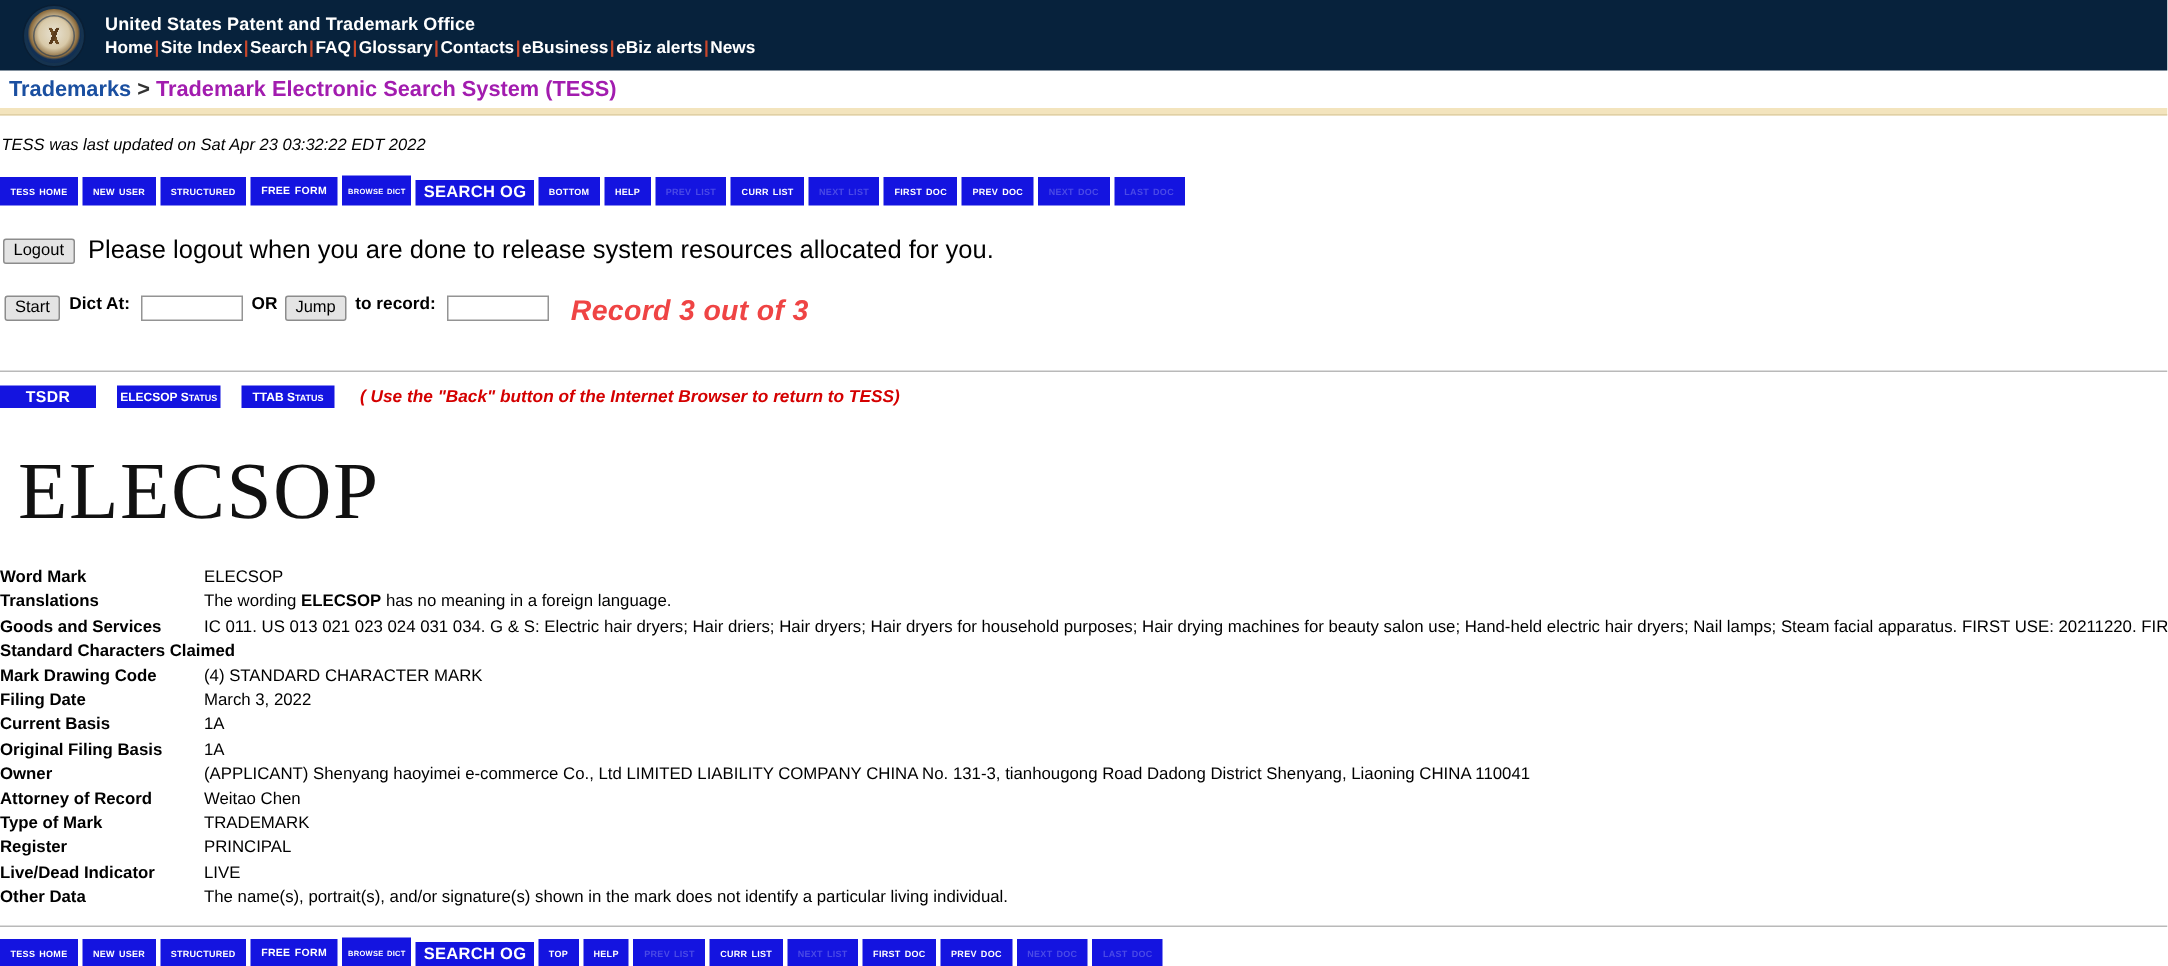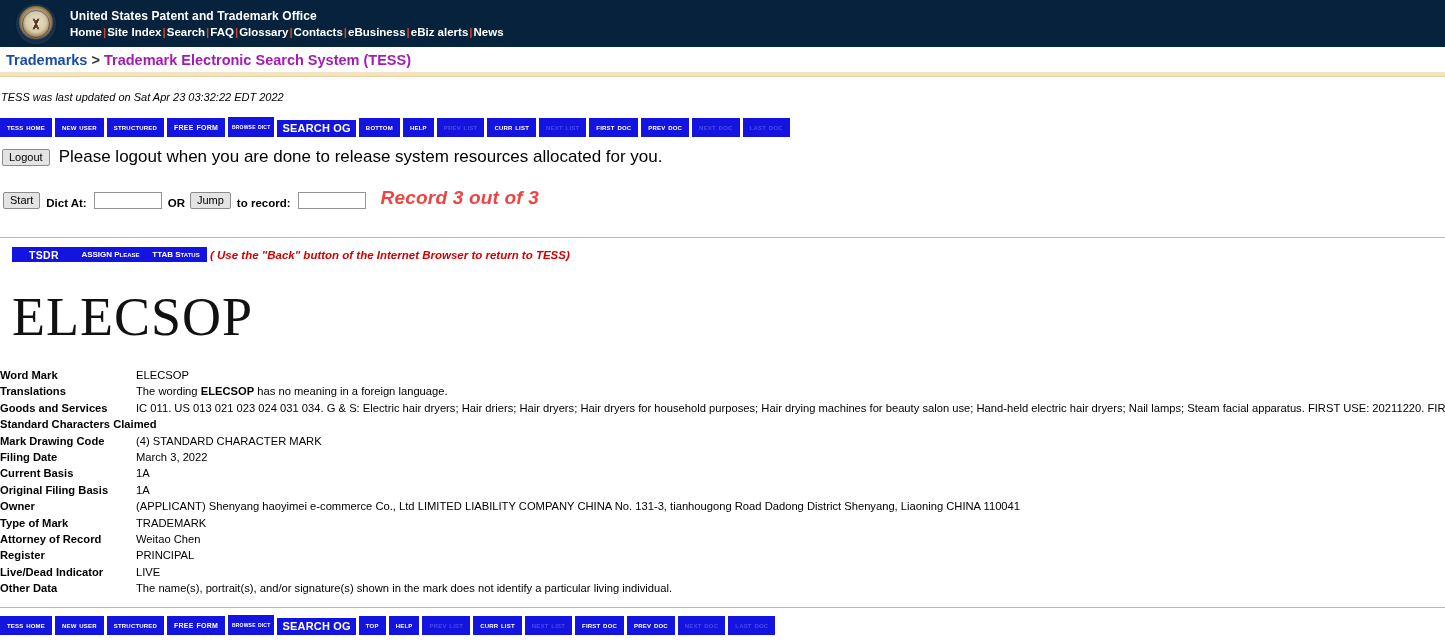--- a/index.html
+++ b/index.html
@@ -66,45 +66,45 @@
     font-variant:small-caps;text-transform:lowercase;
     white-space:nowrap;cursor:pointer;user-select:none;
     border:0;border-radius:0;
   }
   .navbtn.dim{color:#4a4ae6;}
   .navbtn.caps{font-variant:normal;text-transform:uppercase;font-size:11px;padding:1px 5px 2px 5px;}
   .navbtn.tiny{font-size:7.5px;padding:3px 4px;}
   .navbtn.freeform{font-size:10px;}
 
   
-  .logout-line{display:flex;align-items:center;margin-top:10px;margin-left:-2px;}
+  .logout-line{display:flex;align-items:center;margin-top:20px;margin-left:-2px;}
   .ctl-btn{
     font-family:"Liberation Sans",sans-serif;font-size:11px;
     background:#e4e4e4;border:1px solid #8c8c8c;border-radius:2px;
     padding:1px 6px;cursor:pointer;color:#000;line-height:13px;
   }
   .logout-msg{margin-left:9px;font-size:17px;}
 
   
-  .recrow{display:flex;align-items:flex-end;margin-top:20px;margin-left:-1px;}
+  .recrow{display:flex;align-items:flex-start;margin-top:20px;margin-left:-1px;}
   .recrow .lbl{font-weight:bold;font-size:11.5px;margin:0 6px;}
   .txtin{
     border:1px solid #949494;background:#fff;height:13px;width:62px;
     margin:0 1px;font-family:"Liberation Sans",sans-serif;font-size:11px;
     padding:1px 2px;box-sizing:content-box;
   }
   .recrow .or{font-weight:bold;font-size:11.5px;margin:0 5px;}
   .record-count{
     color:#ef4444;font-weight:bold;font-size:19px;margin-left:14px;letter-spacing:.2px;font-style:italic;
   }
 
   hr.rule{border:0;border-top:1px solid #b9b9b9;margin:0;}
 
   
-  .statusrow{display:flex;align-items:center;gap:0;margin-top:9px;margin-left:12px;}
+  .statusrow{display:flex;align-items:center;gap:14px;margin-top:9px;margin-left:0;}
   .statusbtn{
     background:#1414e0;color:#fff;font-weight:bold;text-align:center;
     display:inline-flex;align-items:center;justify-content:center;
     cursor:pointer;user-select:none;white-space:nowrap;
   }
   .statusbtn.tsdr{width:64px;height:15px;font-size:10.5px;letter-spacing:.3px;}
   .statusbtn.assign{width:69px;height:15px;font-size:8px;font-variant:small-caps;}
   .statusbtn.ttab{width:62px;height:15px;font-size:8px;font-variant:small-caps;}
   .back-note{color:#d40000;font-style:italic;font-weight:bold;font-size:11.5px;margin-left:3px;}
 
@@ -182,21 +182,21 @@
     <span class="lbl">to record:</span>
     <input class="txtin" type="text" value="" style="">
     <span class="record-count">Record 3 out of 3</span>
   </div>
 </div>
 
 <hr class="rule" style="margin-top:28px;">
 
 <div class="statusrow">
   <div class="statusbtn tsdr">TSDR</div>
-  <div class="statusbtn assign">ASSIGN Please</div>
+  <div class="statusbtn assign">ELECSOP Status</div>
   <div class="statusbtn ttab">TTAB Status</div>
   <div class="back-note">( Use the "Back" button of the Internet Browser to return to TESS)</div>
 </div>
 
 <div class="mark">ELECSOP</div>
 
 <table class="detail">
   <tbody>
       <tr>
         <td class="k">Word Mark</td>
@@ -228,26 +228,26 @@
       </tr>
       <tr>
         <td class="k">Original Filing Basis</td>
         <td class="v">1A</td>
       </tr>
       <tr>
         <td class="k">Owner</td>
         <td class="v">(APPLICANT) Shenyang haoyimei e-commerce Co., Ltd LIMITED LIABILITY COMPANY CHINA No. 131-3, tianhougong Road Dadong District Shenyang, Liaoning CHINA 110041</td>
       </tr>
       <tr>
+        <td class="k">Attorney of Record</td>
+        <td class="v">Weitao Chen</td>
+      </tr>
+      <tr>
         <td class="k">Type of Mark</td>
         <td class="v">TRADEMARK</td>
-      </tr>
-      <tr>
-        <td class="k">Attorney of Record</td>
-        <td class="v">Weitao Chen</td>
       </tr>
       <tr>
         <td class="k">Register</td>
         <td class="v">PRINCIPAL</td>
       </tr>
       <tr>
         <td class="k">Live/Dead Indicator</td>
         <td class="v">LIVE</td>
       </tr>
       <tr>

